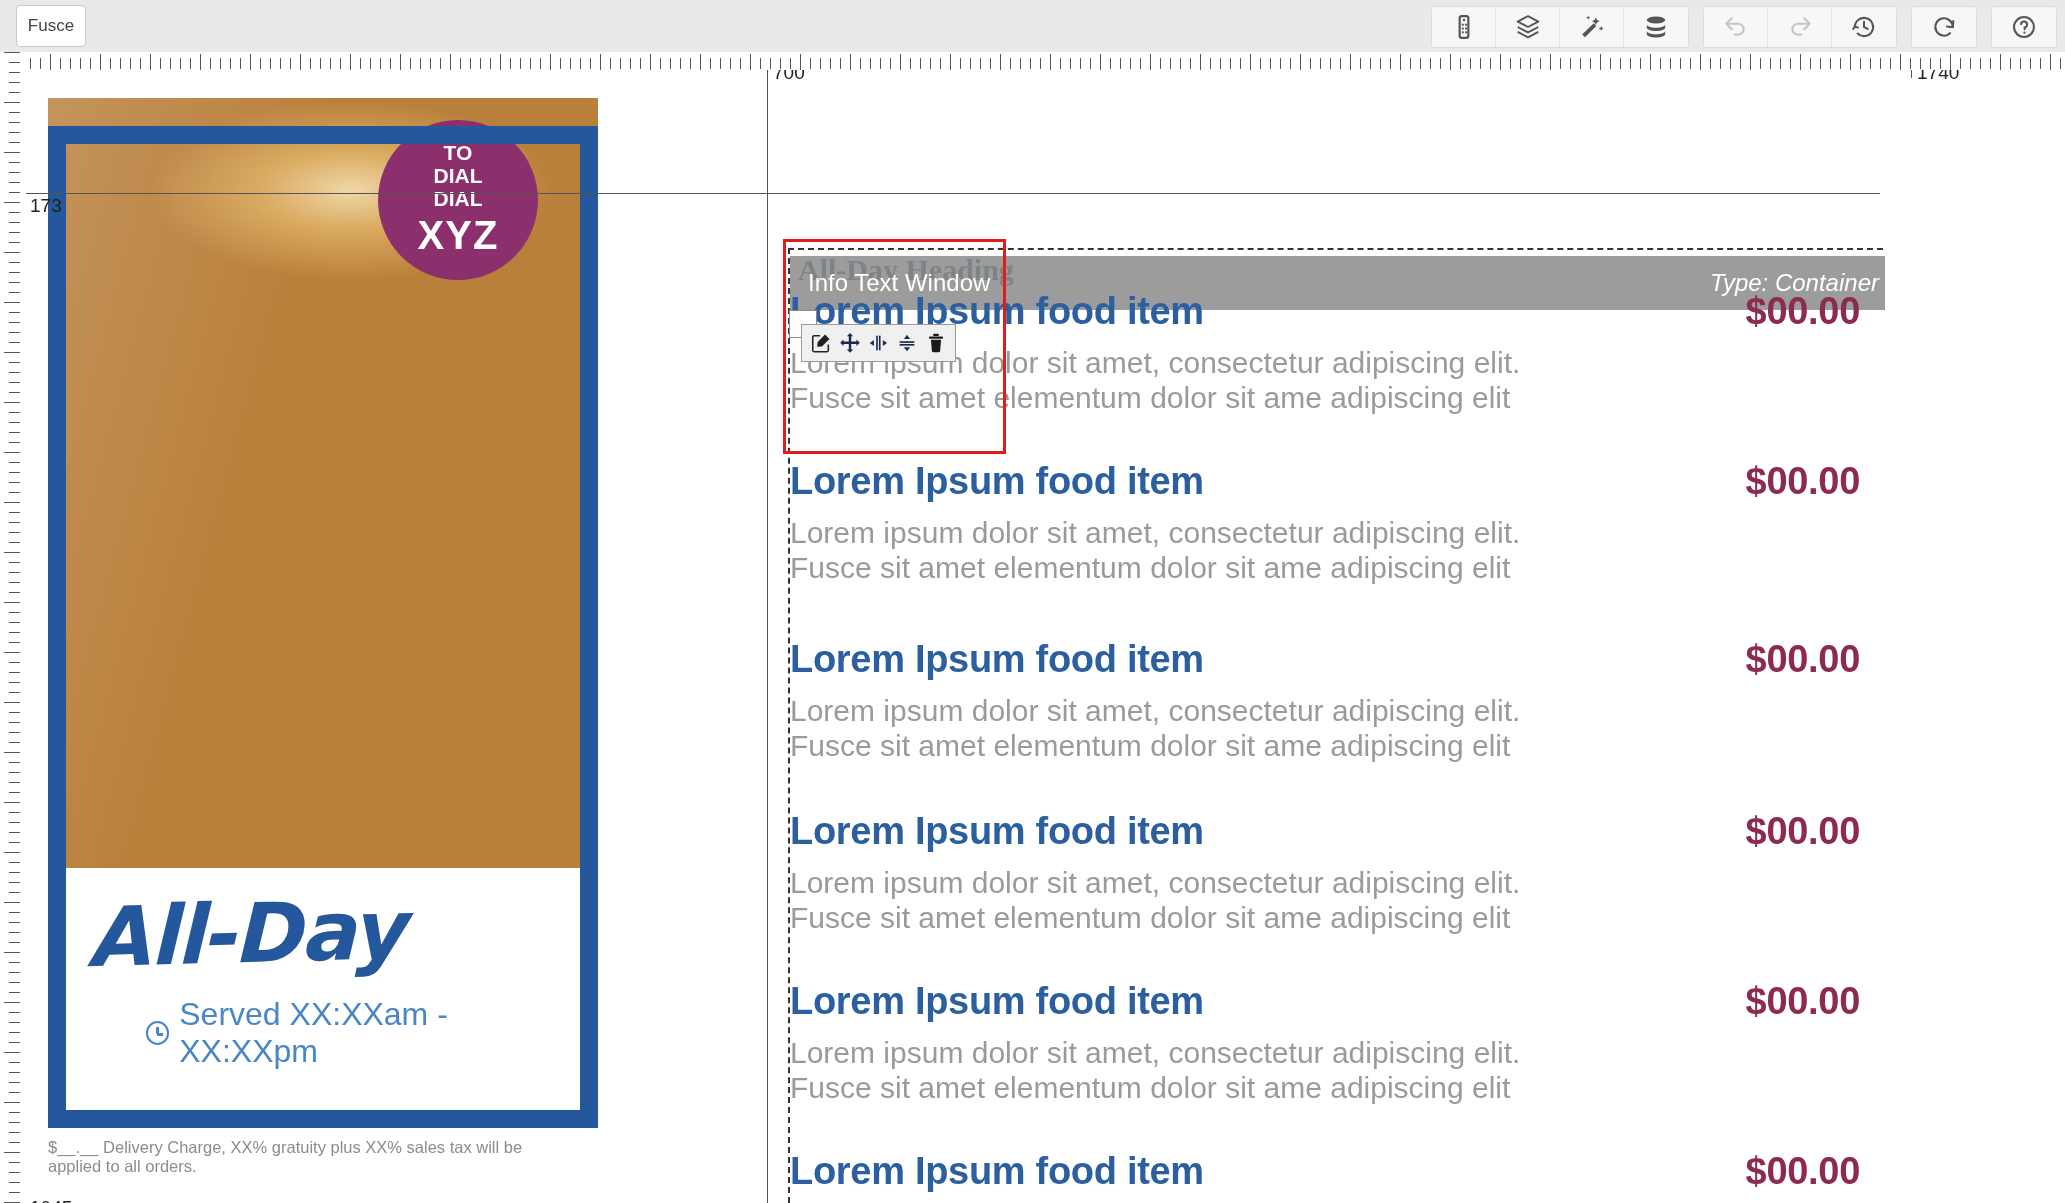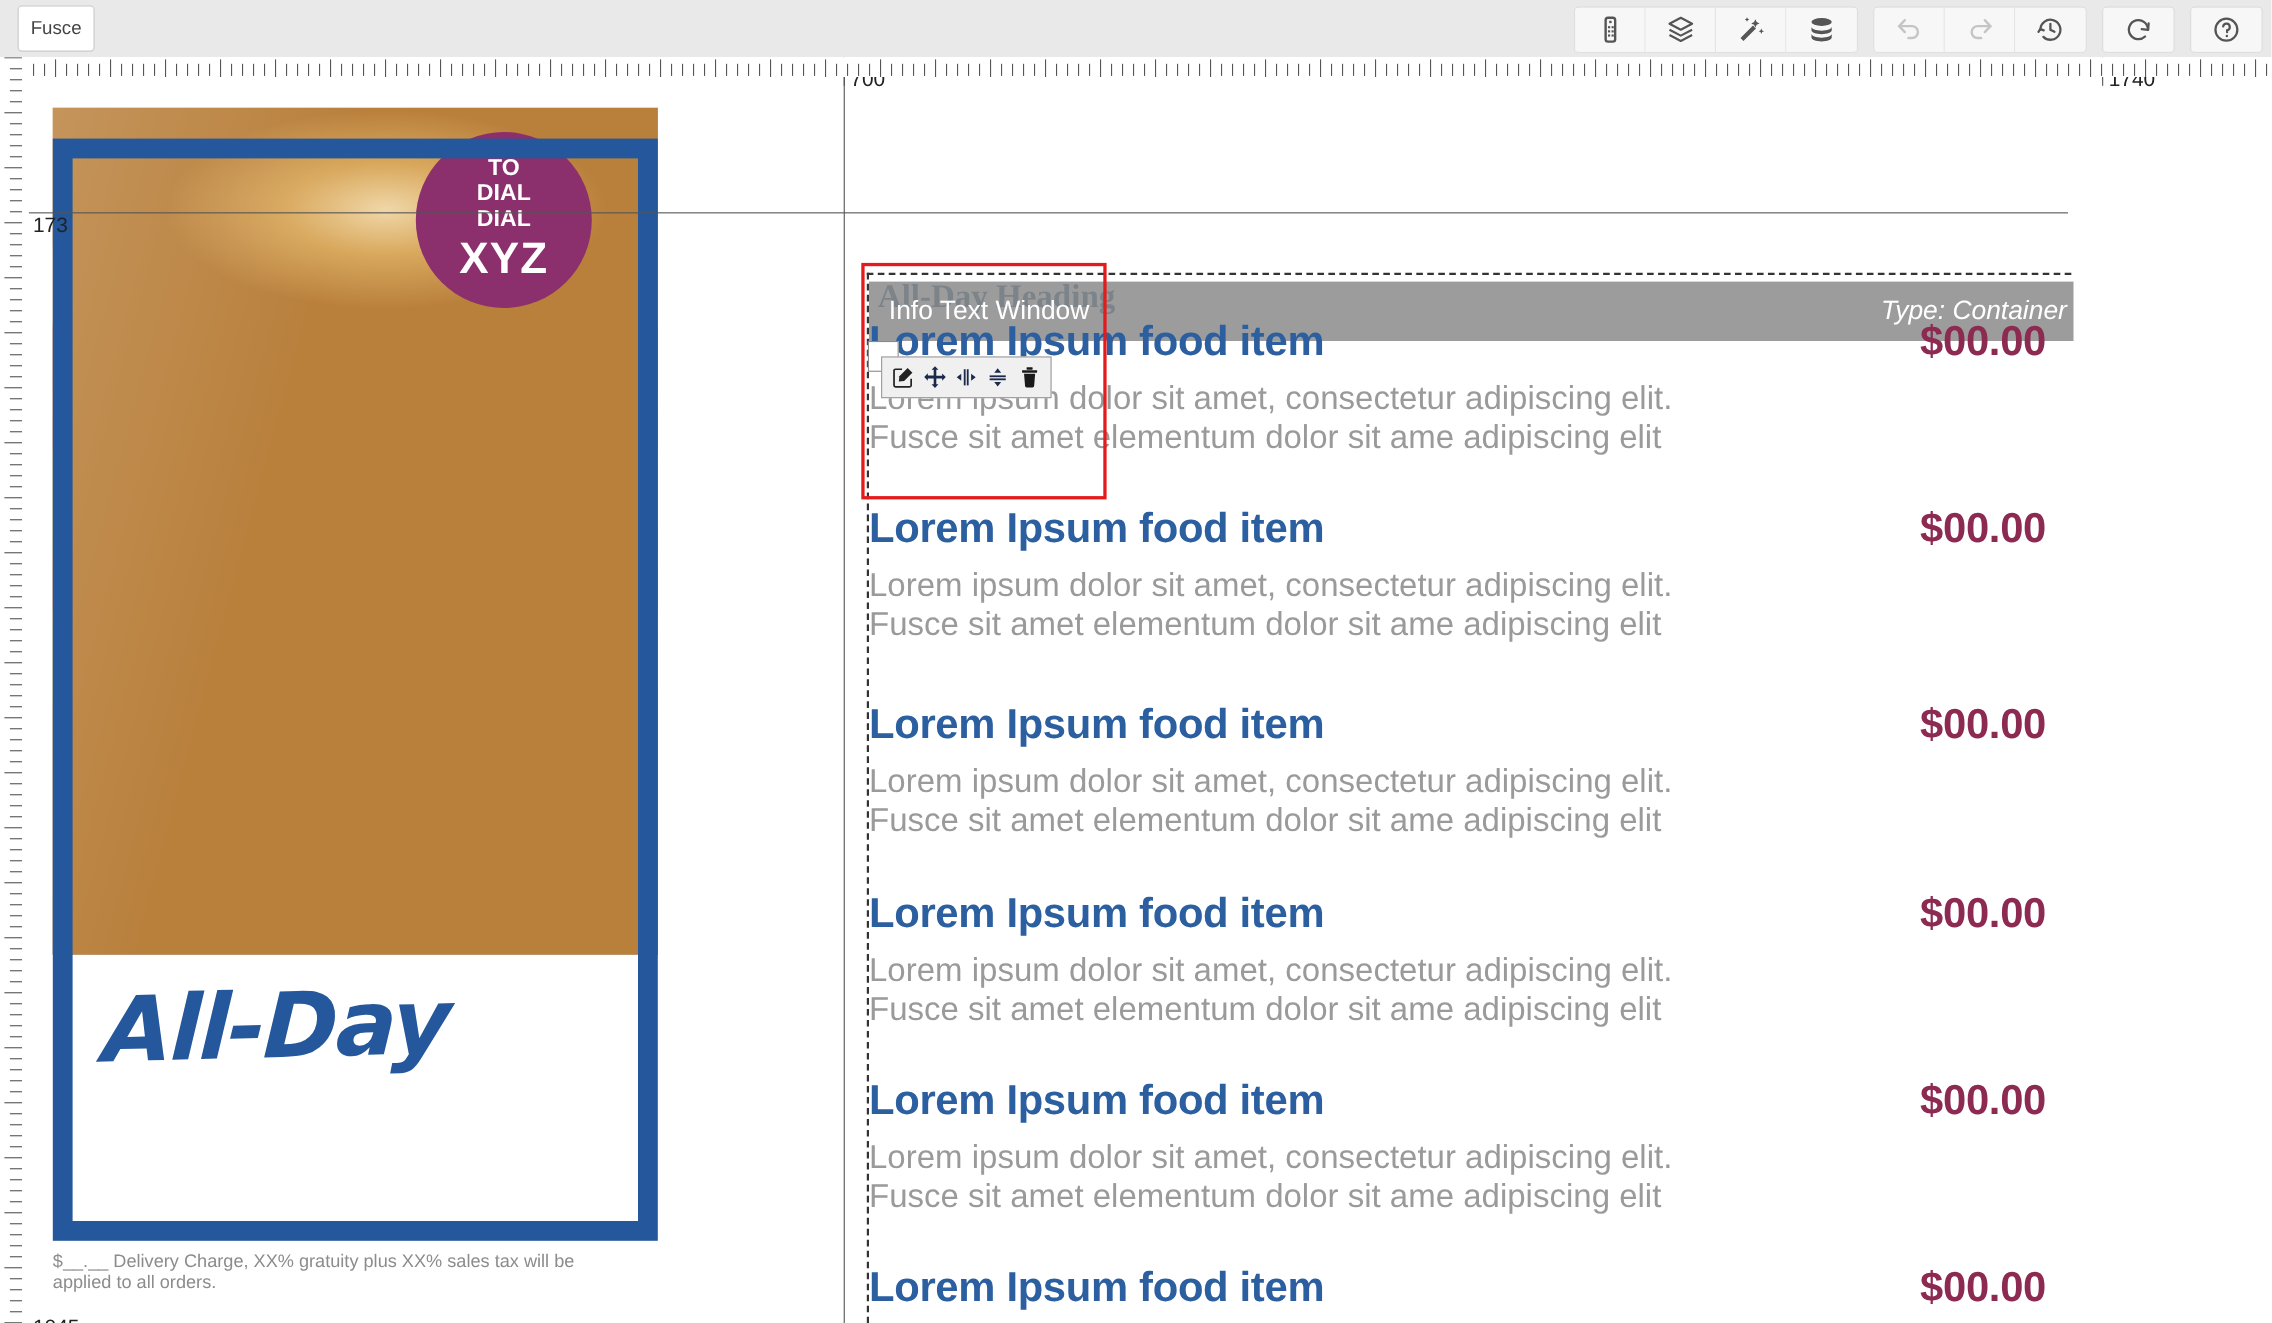--- a/index.html
+++ b/index.html
@@ -562,20 +562,24 @@
     <div id="badge">
       <div class="b1">
         <span>TO</span><br>
         <span>DIAL</span><br>
         <span>DIAL</span>
       </div>
       <div class="b2">XYZ</div>
     </div>
     <div id="poster-bottom">
       <div id="allday">All-Day</div>
+      <div id="served">
+        <span id="clock"></span>
+        <span>Served XX:XXam - XX:XXpm</span>
+      </div>
     </div>
     <div id="poster-frame"></div>
   </div>
 
   <div id="disclaimer">
     <p>$__.__ Delivery Charge, XX% gratuity plus XX% sales tax will be applied to all orders.</p>
   </div>
 
 
   <div id="menu">

